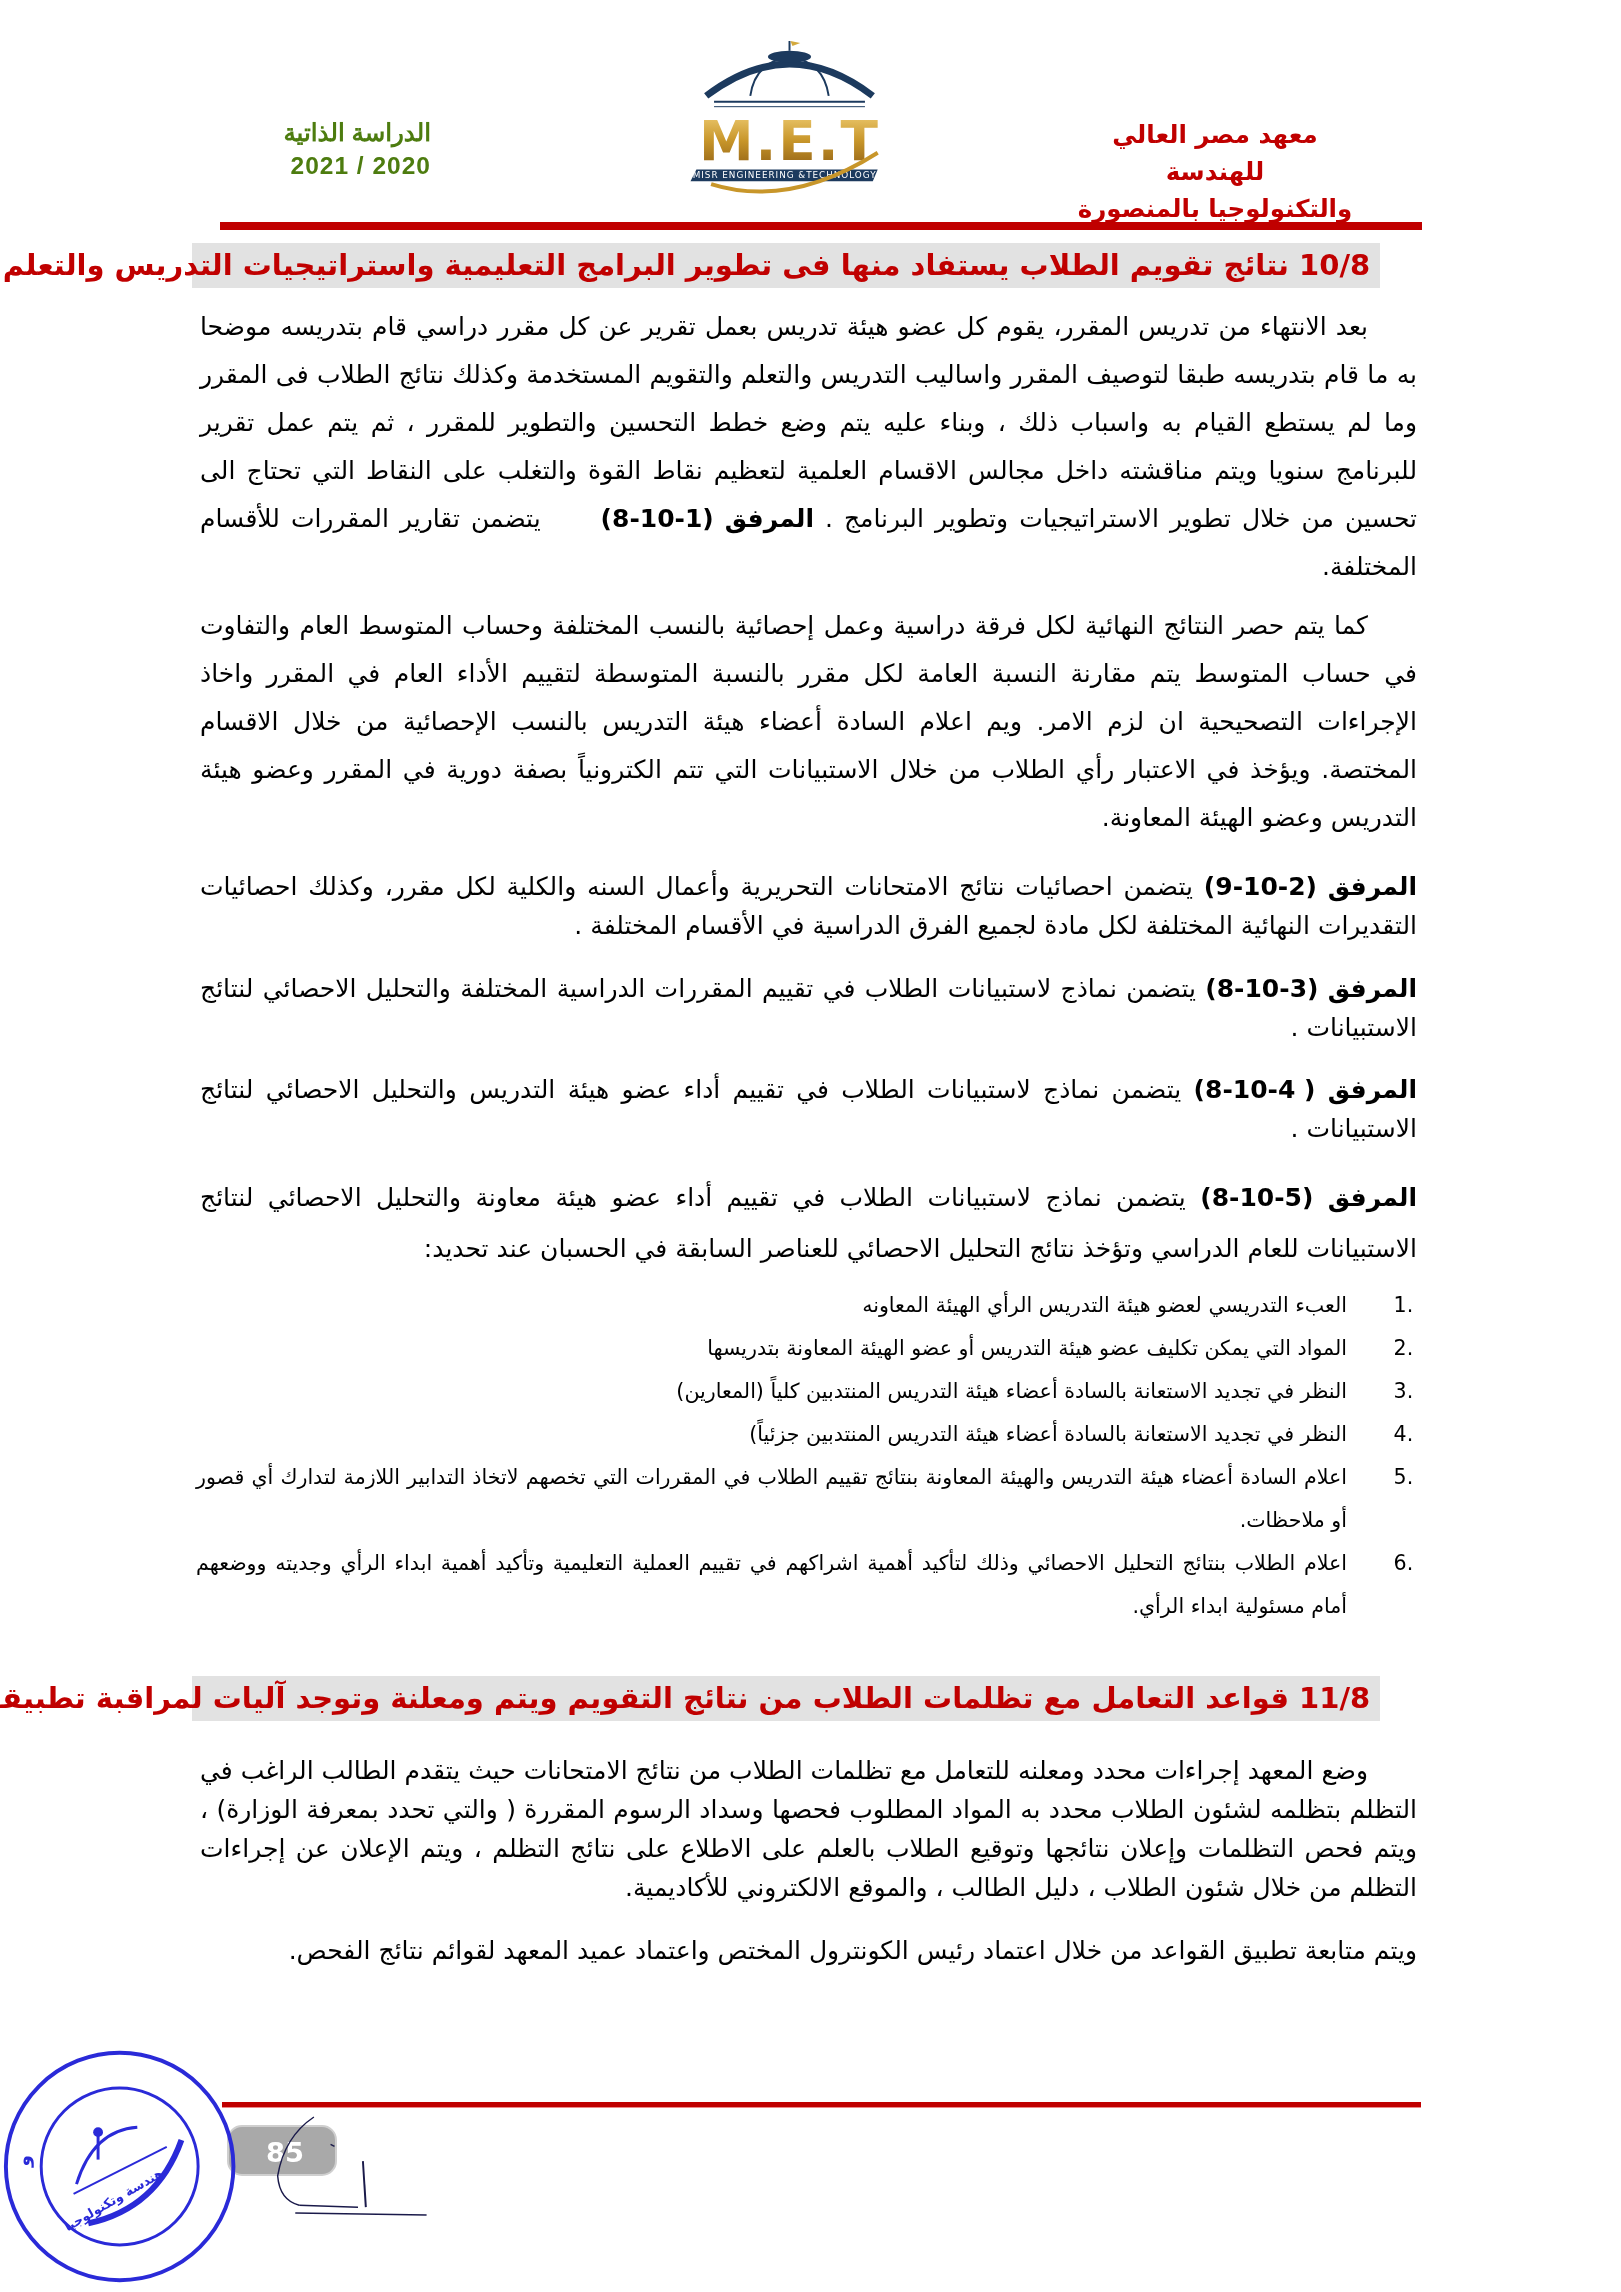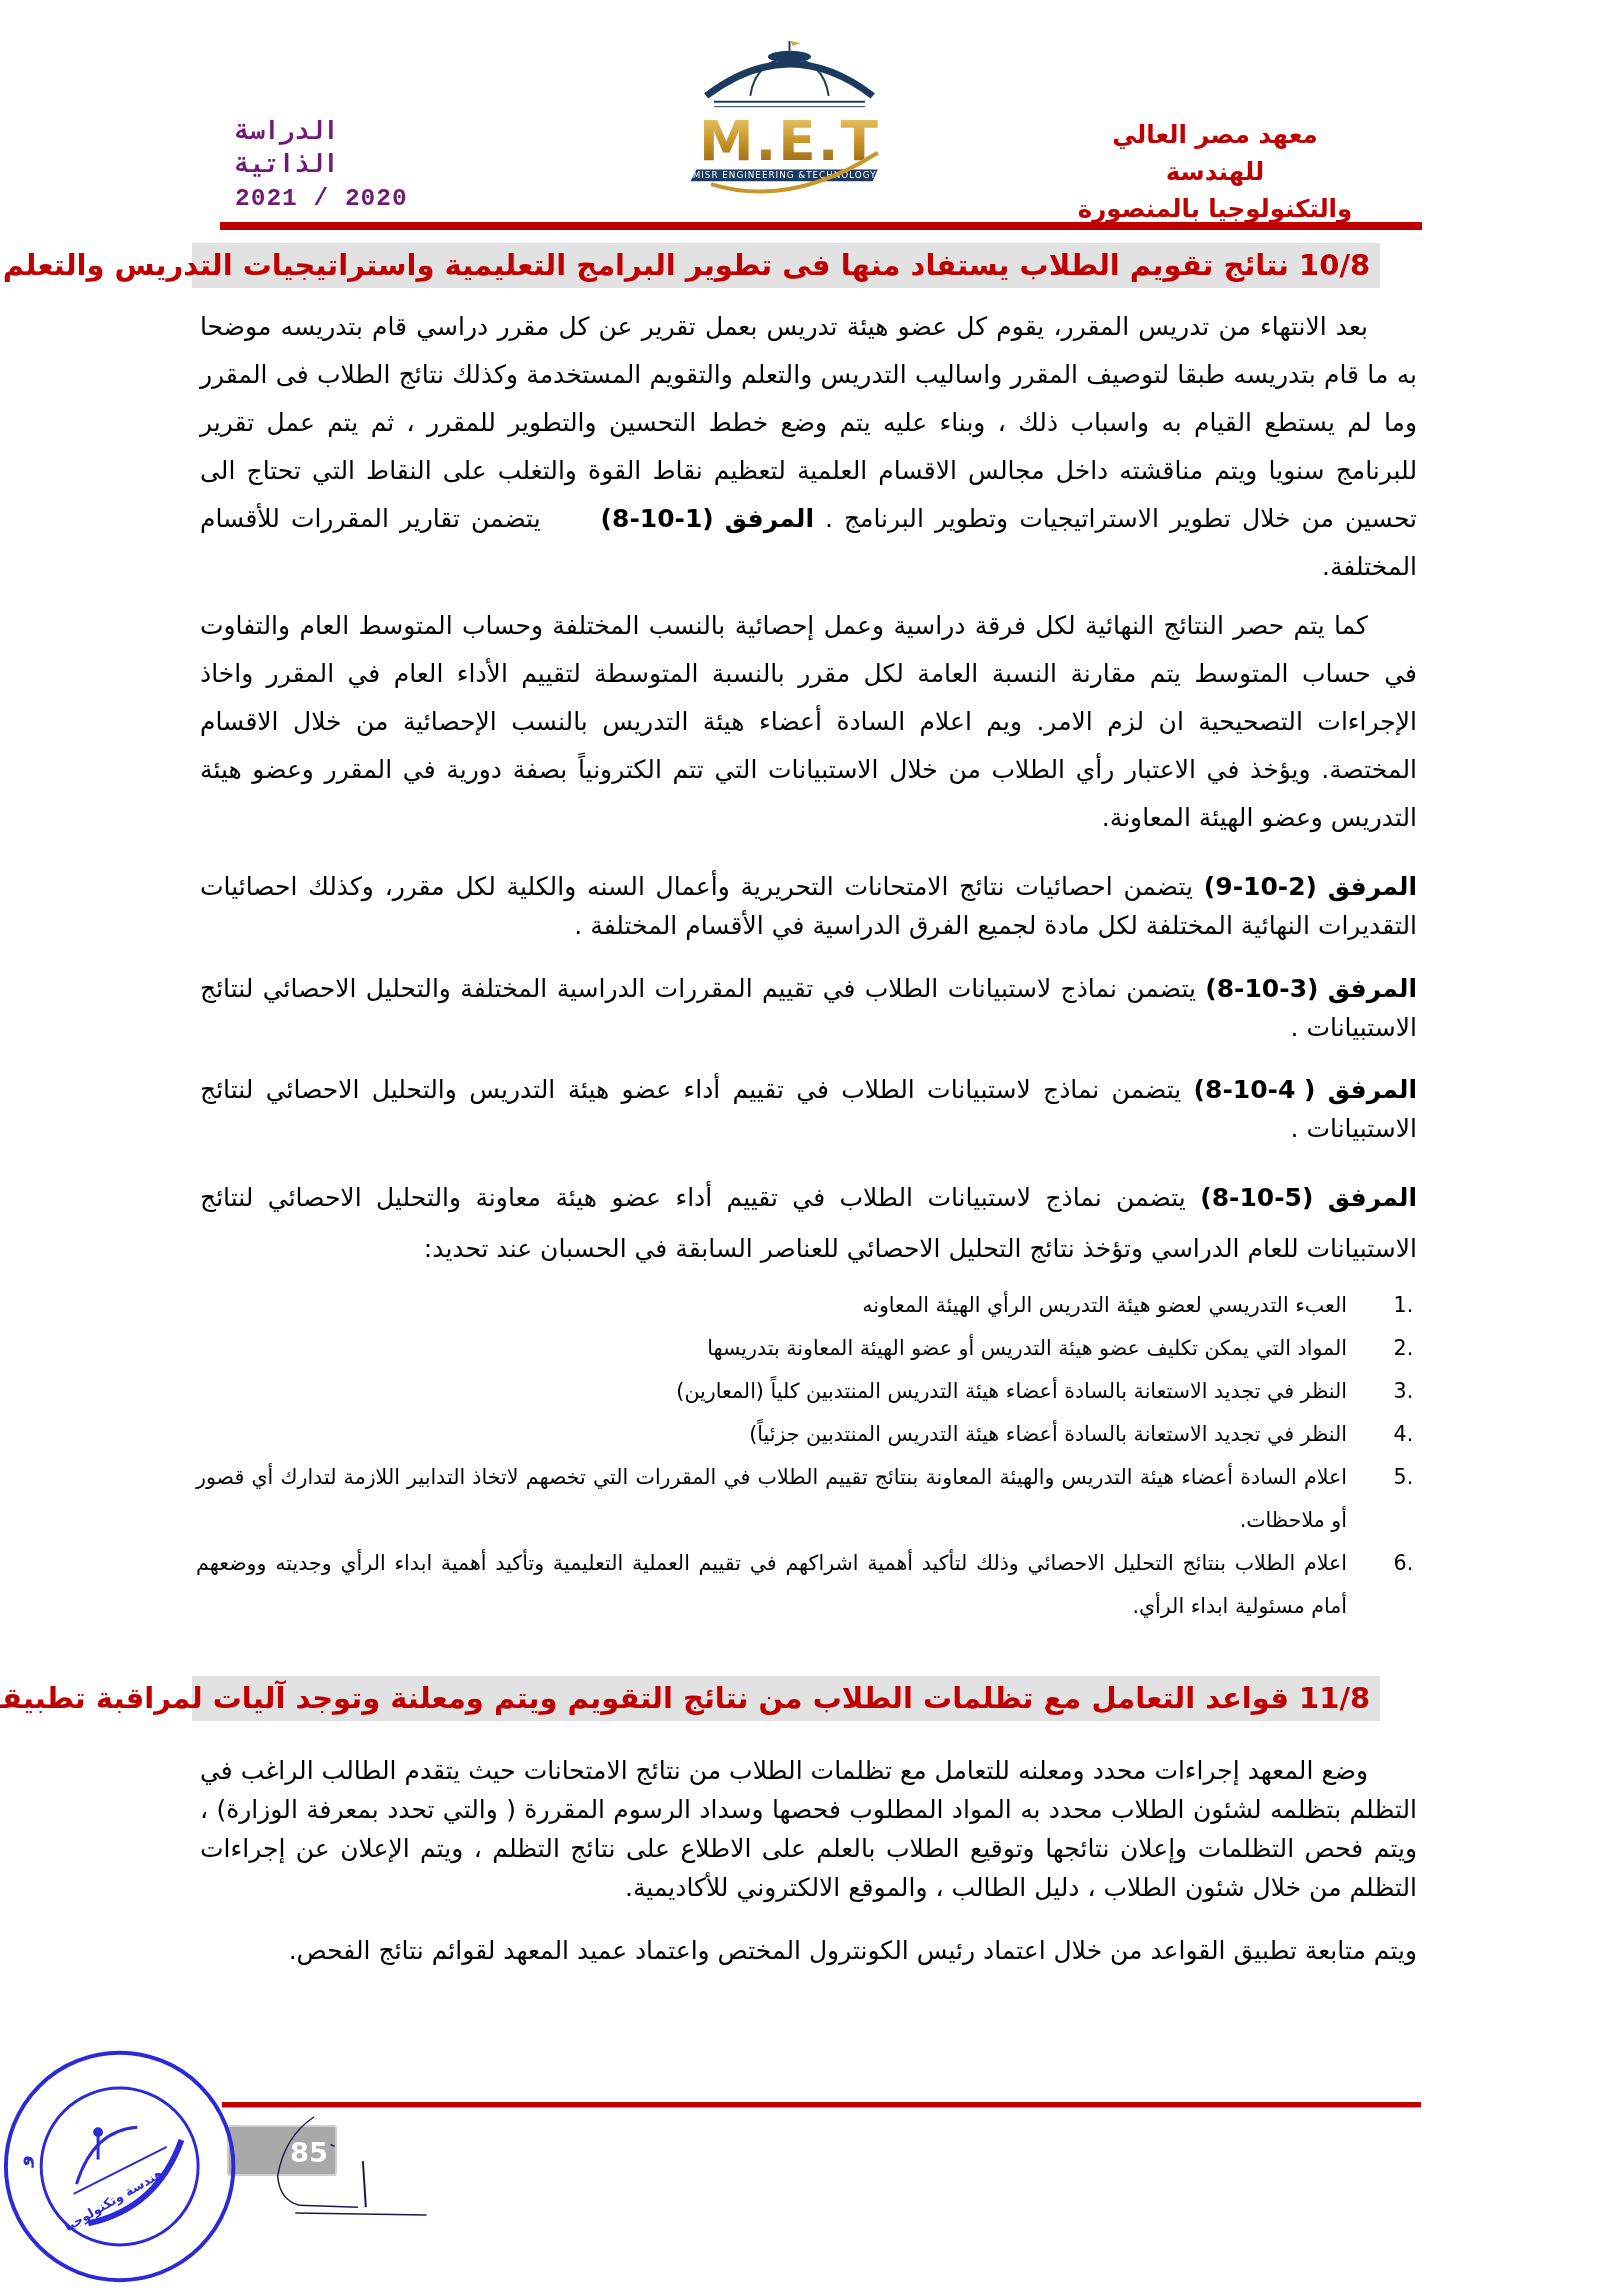--- a/index.html
+++ b/index.html
@@ -3,22 +3,22 @@
 <meta charset="utf-8">
 <style>
   html, body { margin: 0; padding: 0; background: #ffffff; }
   body {
     width: 1621px; height: 2293px; position: relative; overflow: hidden;
     font-family: "DejaVu Sans", sans-serif;
     color: #000;
   }
   .hdr-left {
     position: absolute; left: 235px; top: 116px; width: 196px;
-    text-align: left; color: #701a75; font-weight: bold;
-    font-family: Liberation Mono, monospace;
+    text-align: right; color: #4d7c0f; font-weight: bold;
+    font-family: Liberation Sans, sans-serif;
   }
   .hdr-left .l1 { font-size: 24.5px; line-height: 33px; direction: rtl; }
   .hdr-left .l2 { font-size: 24.5px; line-height: 33px; letter-spacing: 1px; direction: ltr; }
   .hdr-right {
     position: absolute; left: 1068px; top: 116px; width: 294px;
     text-align: center; color: #c00000; font-weight: bold; direction: rtl;
     font-size: 24.5px; line-height: 37px;
   }
   .logo { position: absolute; left: 667px; top: 37px; width: 245px; height: 157px; }
   .top-rule { position: absolute; left: 220px; top: 222px; width: 1202px; height: 7.8px; background: #c00000; }
@@ -47,23 +47,23 @@
 
   ol.items {
     list-style: none; margin: 0; padding: 0;
     font-size: 20.6px; line-height: 43px;
   }
   ol.items li { position: relative; padding-right: 74px; text-align: justify; text-align-last: right; }
   ol.items li .n { position: absolute; right: 7.8px; top: 0; direction: ltr; width: 49px; text-align: right; }
 
   .page-badge {
     position: absolute; left: 227px; top: 2125px; width: 110px; height: 51px;
-    background: #a9a9a9; border: 2px solid #cfcfcf; border-radius: 3px;
+    background: #a9a9a9; border: 2px solid #cfcfcf; border-radius: 15px;
     color: #fff; font-weight: bold; font-size: 27.4px; line-height: 51px;
-    text-align: right; padding-right: 7px; box-sizing: border-box;
+    text-align: right; padding-right: 31px; box-sizing: border-box;
   }
   .stamp { position: absolute; left: 0px; top: 2037px; width: 255px; height: 255px; }
   .signature { position: absolute; left: 260px; top: 2107px; width: 196px; height: 118px; }
 </style>
 </head>
 <body>
 
 <div class="hdr-left">
   <div class="l1">الدراسة الذاتية</div>
   <div class="l2">2021 / 2020</div>

